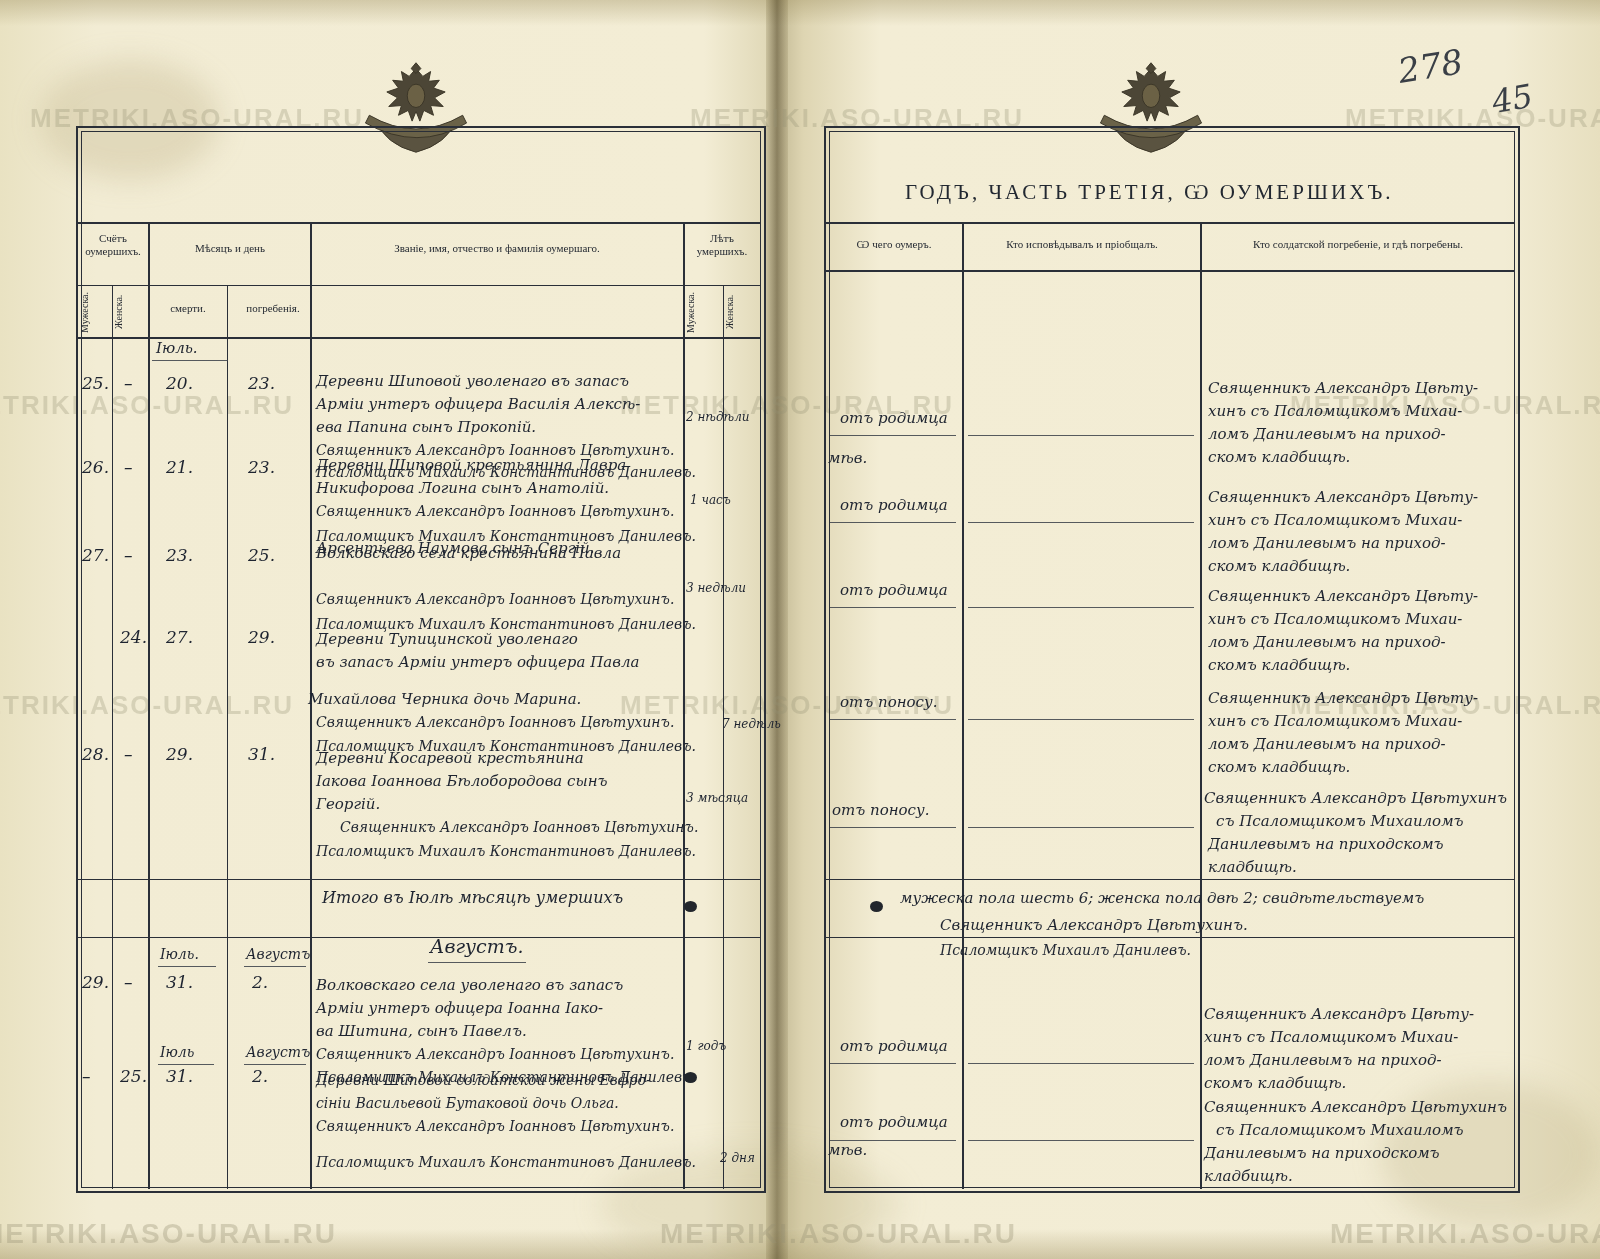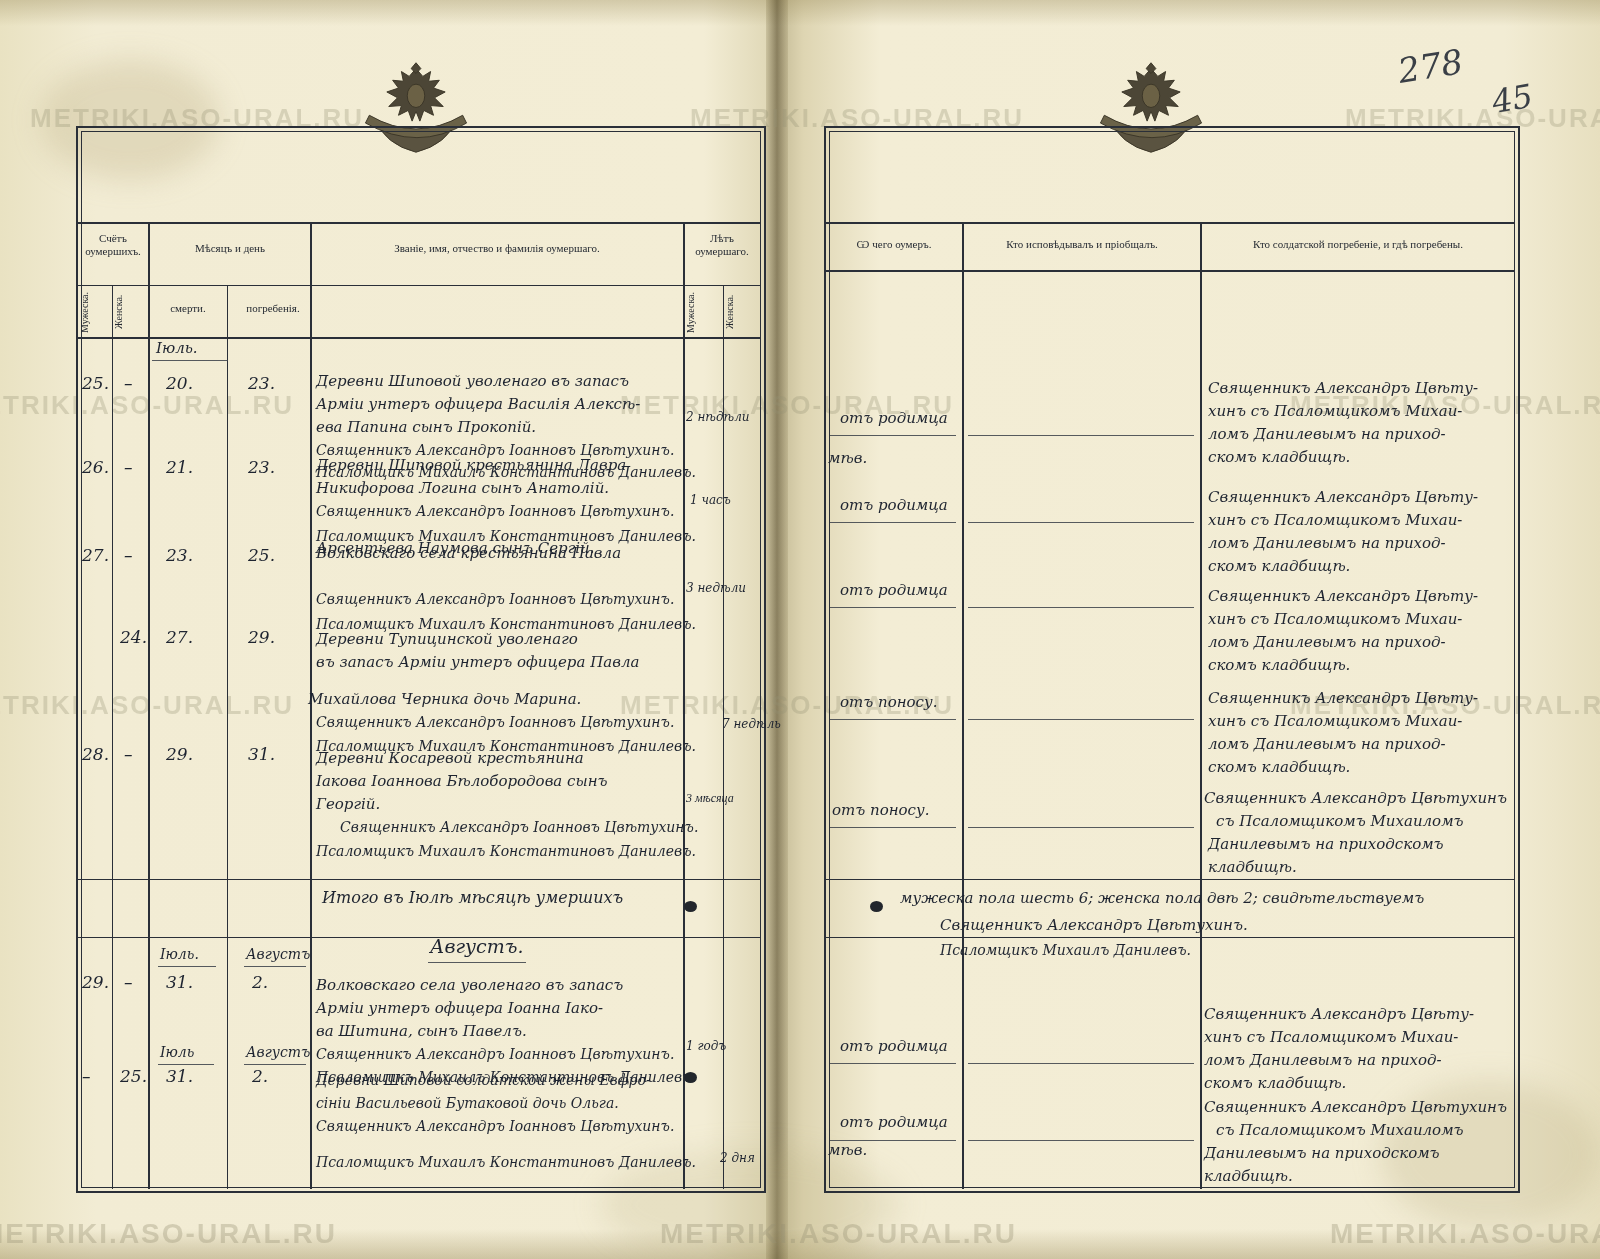--- a/index.html
+++ b/index.html
@@ -86,40 +86,41 @@
       <ellipse cx="60" cy="42" rx="9" ry="12" fill="#6b6145"></ellipse>
       <path d="M60 8 l5 6 -5 5 -5 -5z"></path>
       <path d="M18 66 q42 22 84 0 q-10 26 -42 34 q-32 -8 -42 -34z" fill="#5a5340"></path>
       <path d="M12 62 q48 28 96 0 l4 8 q-50 30 -104 0z" fill="#6a6248"></path>
     </g>
   </svg>
 
   <div class="folio" style="left:1398px;top:46px;font-size:34px;transform:rotate(-9deg);">278</div>
   <div class="folio" style="left:1492px;top:80px;font-size:32px;transform:rotate(-10deg);">45</div>
 
+  <div class="title" style="left:905px;top:180px;">ГОДЪ, ЧАСТЬ ТРЕТІЯ, Ѡ ОУМЕРШИХЪ.</div>
 
   <div class="frame" style="left:76px;top:126px;width:686px;height:1063px;"></div>
 
   <div class="hline thick" style="left:78px;top:222px;width:682px;"></div>
   <div class="hline" style="left:78px;top:285px;width:682px;"></div>
   <div class="hline thick" style="left:78px;top:337px;width:682px;"></div>
   <div class="hline" style="left:78px;top:879px;width:682px;"></div>
   <div class="hline" style="left:78px;top:937px;width:682px;"></div>
 
   <div class="vline" style="left:112px;top:285px;height:904px;"></div>
   <div class="vline thick" style="left:148px;top:222px;height:967px;"></div>
   <div class="vline" style="left:227px;top:285px;height:904px;"></div>
   <div class="vline thick" style="left:310px;top:222px;height:967px;"></div>
   <div class="vline thick" style="left:683px;top:222px;height:967px;"></div>
   <div class="vline" style="left:723px;top:285px;height:904px;"></div>
 
   <div class="hdr" style="left:80px;top:232px;width:66px;">Счётъ оумершихъ.</div>
   <div class="hdr" style="left:152px;top:242px;width:156px;">Мѣсяцъ и день</div>
   <div class="hdr" style="left:314px;top:242px;width:366px;">Званіе, имя, отчество и фамилія оумершаго.</div>
-  <div class="hdr" style="left:686px;top:232px;width:72px;">Лѣтъ оумершаго.</div>
+  <div class="hdr" style="left:686px;top:232px;width:72px;">Лѣтъ умершихъ.</div>
 
   <div class="hdr" style="left:79px;top:290px;width:34px;writing-mode:vertical-rl;transform:rotate(180deg);height:44px;font-size:10px;">Мужеска.</div>
   <div class="hdr" style="left:113px;top:290px;width:34px;writing-mode:vertical-rl;transform:rotate(180deg);height:44px;font-size:10px;">Женска.</div>
   <div class="hdr" style="left:150px;top:302px;width:76px;">смерти.</div>
   <div class="hdr" style="left:229px;top:302px;width:88px;">погребенія.</div>
   <div class="hdr" style="left:685px;top:290px;width:38px;writing-mode:vertical-rl;transform:rotate(180deg);height:44px;font-size:10px;">Мужеска.</div>
   <div class="hdr" style="left:724px;top:290px;width:36px;writing-mode:vertical-rl;transform:rotate(180deg);height:44px;font-size:10px;">Женска.</div>
 
   <div class="cell" style="left:156px;top:338px;">Іюль.</div>
   <div class="rule" style="left:152px;top:360px;width:76px;"></div>
@@ -167,21 +168,21 @@
 
   <div class="num" style="left:82px;top:744px;">28.</div>
   <div class="num" style="left:124px;top:744px;">–</div>
   <div class="num" style="left:166px;top:744px;">29.</div>
   <div class="num" style="left:248px;top:744px;">31.</div>
   <div class="cell" style="left:316px;top:748px;font-style:italic;">Деревни Косаревой крестьянина</div>
   <div class="cell" style="left:316px;top:771px;">Іакова Іоаннова Бѣлобородова сынъ</div>
   <div class="cell" style="left:316px;top:794px;">Георгій.</div>
   <div class="cell" style="left:340px;top:817px;font-size:14px;">Священникъ Александръ Іоанновъ Цвѣтухинъ.</div>
   <div class="cell" style="left:316px;top:841px;font-size:14px;">Псаломщикъ Михаилъ Константиновъ Данилевъ.</div>
-  <div class="cell" style="left:686px;top:790px;font-size:12px;font-family:Liberation Serif, serif;">3 мѣсяца</div>
+  <div class="cell" style="left:686px;top:790px;font-size:12px;">3 мѣсяца</div>
 
   <div class="cell" style="left:322px;top:886px;font-size:16px;">Итого въ Іюлѣ мѣсяцѣ умершихъ</div>
   <div class="blot" style="left:684px;top:901px;"></div>
 
   <div class="cell" style="left:430px;top:933px;font-size:19px;">Августъ.</div>
   <div class="rule" style="left:428px;top:962px;width:98px;"></div>
 
   <div class="cell" style="left:160px;top:944px;font-size:14px;">Іюль.</div>
   <div class="cell" style="left:246px;top:944px;font-size:14px;">Августъ</div>
   <div class="rule" style="left:158px;top:966px;width:58px;"></div>

